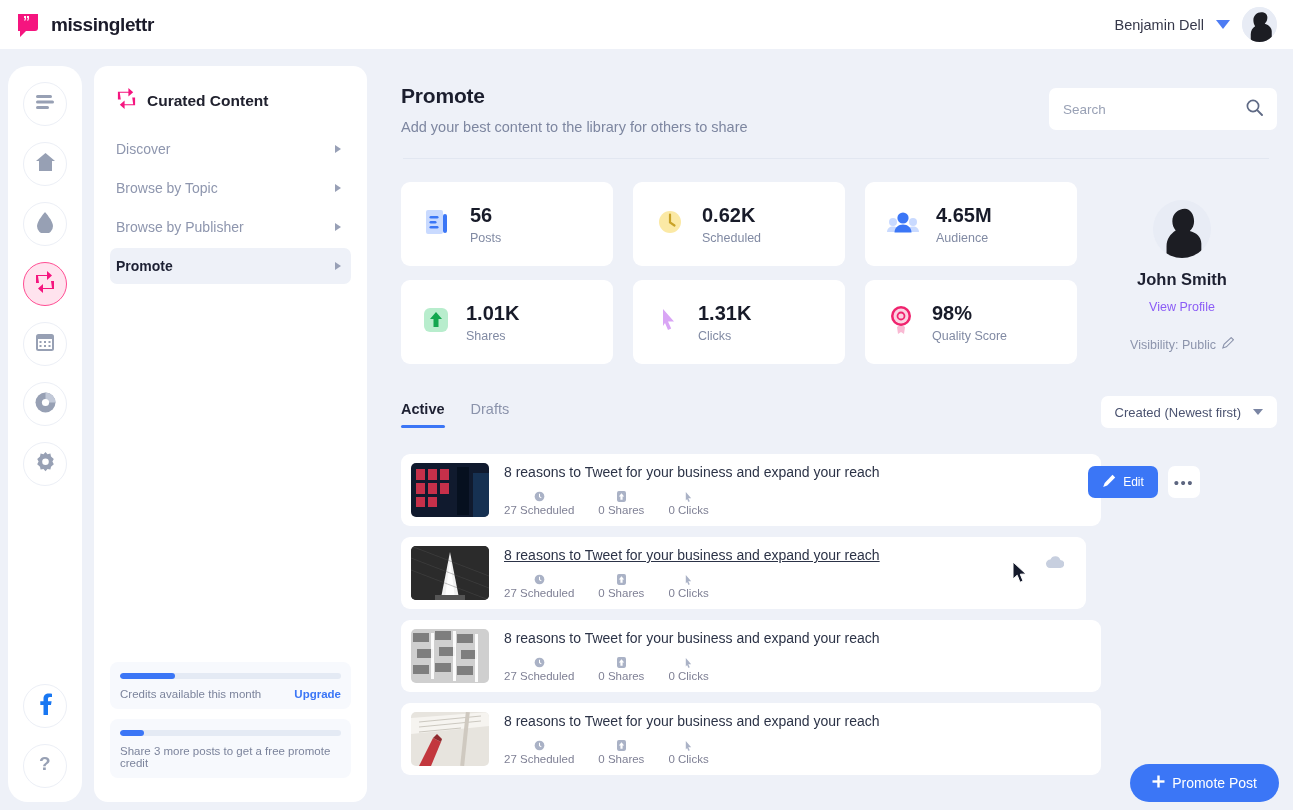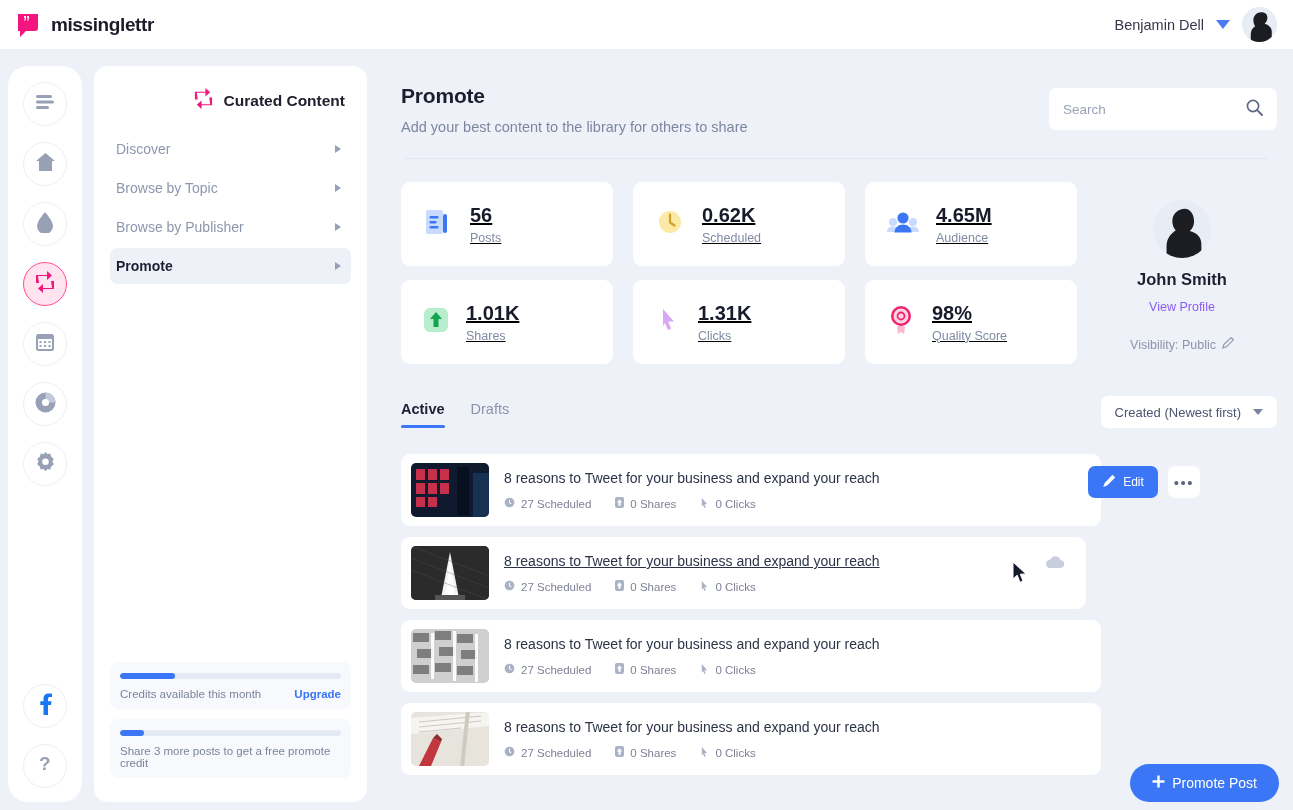--- a/index.html
+++ b/index.html
@@ -54,21 +54,21 @@
   .rail-icon.active { background: #ffe3ee; border-color: #ff4d93; }
   .rail-spacer { flex: 1 1 auto; }
   .rail-bottom { margin-bottom: 14px; }
 
   
   .panel {
     position: absolute; left: 94px; top: 66px; width: 273px; height: 736px;
     background: #ffffff; border-radius: 14px; padding: 18px 16px 14px 16px;
     display: flex; flex-direction: column;
   }
-  .panel-head { display: flex; align-items: center; gap: 10px; padding: 4px 6px 0 6px; justify-content: flex-end; }
+  .panel-head { display: flex; align-items: center; gap: 10px; padding: 4px 6px 0 6px; }
   .panel-title { font-size: 15.5px; font-weight: bold; color: #20212e; }
   .nav-list { margin-top: 18px; }
   .nav-item {
     display: flex; align-items: center; height: 36px;
     padding: 0 10px 0 6px; border-radius: 7px; cursor: pointer;
     font-size: 14px; color: #8e96ae; margin-bottom: 3px;
   }
   .nav-item.selected { background: #eef1f8; color: #1d2033; font-weight: bold; }
   .nav-arrow { margin-left: auto; width: 0; height: 0;
     border-top: 4.5px solid transparent; border-bottom: 4.5px solid transparent;
@@ -98,21 +98,21 @@
     font-family: "Liberation Sans", sans-serif; background: transparent;
   }
   .search-input::placeholder { color: #99a1b5; }
   .divider { position: absolute; left: 8px; top: 92px; width: 866px; height: 1px; background: #e2e7f1; }
 
   
   .stats { position: absolute; left: 6px; top: 116px; width: 690px; }
   .stat-row { display: flex; gap: 20px; margin-bottom: 14px; }
   .stat-card {
     width: 212px; height: 84px; background: #fff; border-radius: 9px;
-    display: flex; align-items: center; padding-left: 22px; gap: 17px; text-decoration: underline;
+    display: flex; align-items: center; padding-left: 22px; gap: 17px;
   }
   .stat-text { display: flex; flex-direction: column; }
   .stat-value { font-size: 20px; font-weight: bold; color: #181b29; line-height: 1.15; }
   .stat-label { font-size: 12.5px; color: #818aa3; margin-top: 4px; }
 
   
   .profile { position: absolute; right: 8px; top: 134px; width: 190px; text-align: center; }
   .profile-avatar {
     width: 58px; height: 58px; border-radius: 50%; margin: 0 auto;
     background: #e9edf6; overflow: hidden; position: relative;
@@ -145,21 +145,21 @@
     position: relative; height: 72px; background: #fff; border-radius: 9px;
     display: flex; align-items: center; padding: 0 10px; margin-bottom: 11px;
     cursor: pointer;
   }
   .post-row.hovered { width: 685px; }
   .thumb { width: 78px; height: 54px; border-radius: 5px; overflow: hidden; flex: none; }
   .post-body { margin-left: 15px; }
   .post-title { font-size: 14px; color: #2c3347; }
   .post-row.hovered .post-title { text-decoration: underline; }
   .post-meta { display: flex; gap: 24px; margin-top: 11px; }
-  .meta-item { display: flex; align-items: center; gap: 6px; font-size: 11.5px; color: #7f8095; }
+  .meta-item { display: flex; align-items: center; font-size: 11.5px; color: #7f8095; flex-direction: column; }
   .hover-actions {
     position: absolute; left: 693px; top: 400px; display: flex; align-items: center; gap: 10px;
   }
   .edit-btn {
     width: 70px; height: 32px; border-radius: 7px; background: #3b76f6;
     color: #fff; font-size: 12px; display: flex; align-items: center;
     justify-content: center; gap: 7px; cursor: pointer; border: 0;
     font-family: "Liberation Sans", sans-serif;
   }
   .more-btn {

